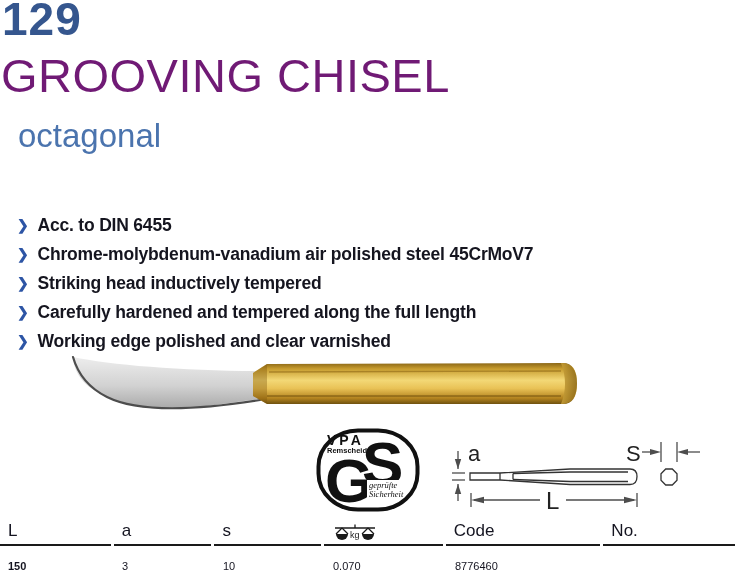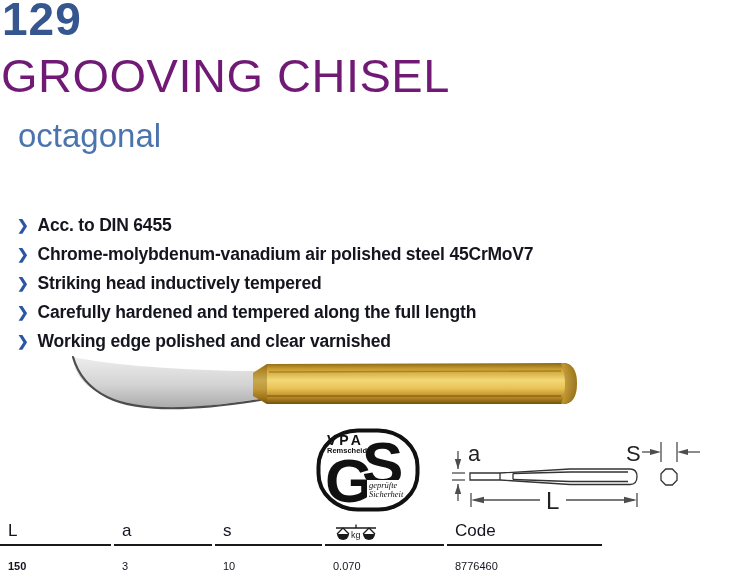--- a/index.html
+++ b/index.html
@@ -195,20 +195,21 @@
           <line x1="10" y1="4" x2="16" y2="10"></line>
           <line x1="36" y1="4" x2="30" y2="10"></line>
           <line x1="36" y1="4" x2="42" y2="10"></line>
         </g>
         <path d="M4,10 A6,6 0 0 0 16,10 Z" fill="#1a1a1a"></path>
         <path d="M30,10 A6,6 0 0 0 42,10 Z" fill="#1a1a1a"></path>
         <text x="18" y="13.5" font-family="Liberation Sans, sans-serif" font-size="9" fill="#1a1a1a">kg</text>
       </svg>
     </div>
     <div class="cell c4">Code</div>
+    <div class="cell c5">No.</div>
   </div>
   <div class="trow tbody">
     <div class="cell c0">150</div>
     <div class="cell c1">3</div>
     <div class="cell c2">10</div>
     <div class="cell c3">0.070</div>
     <div class="cell c4">8776460</div>
   </div>
 </div>
 

